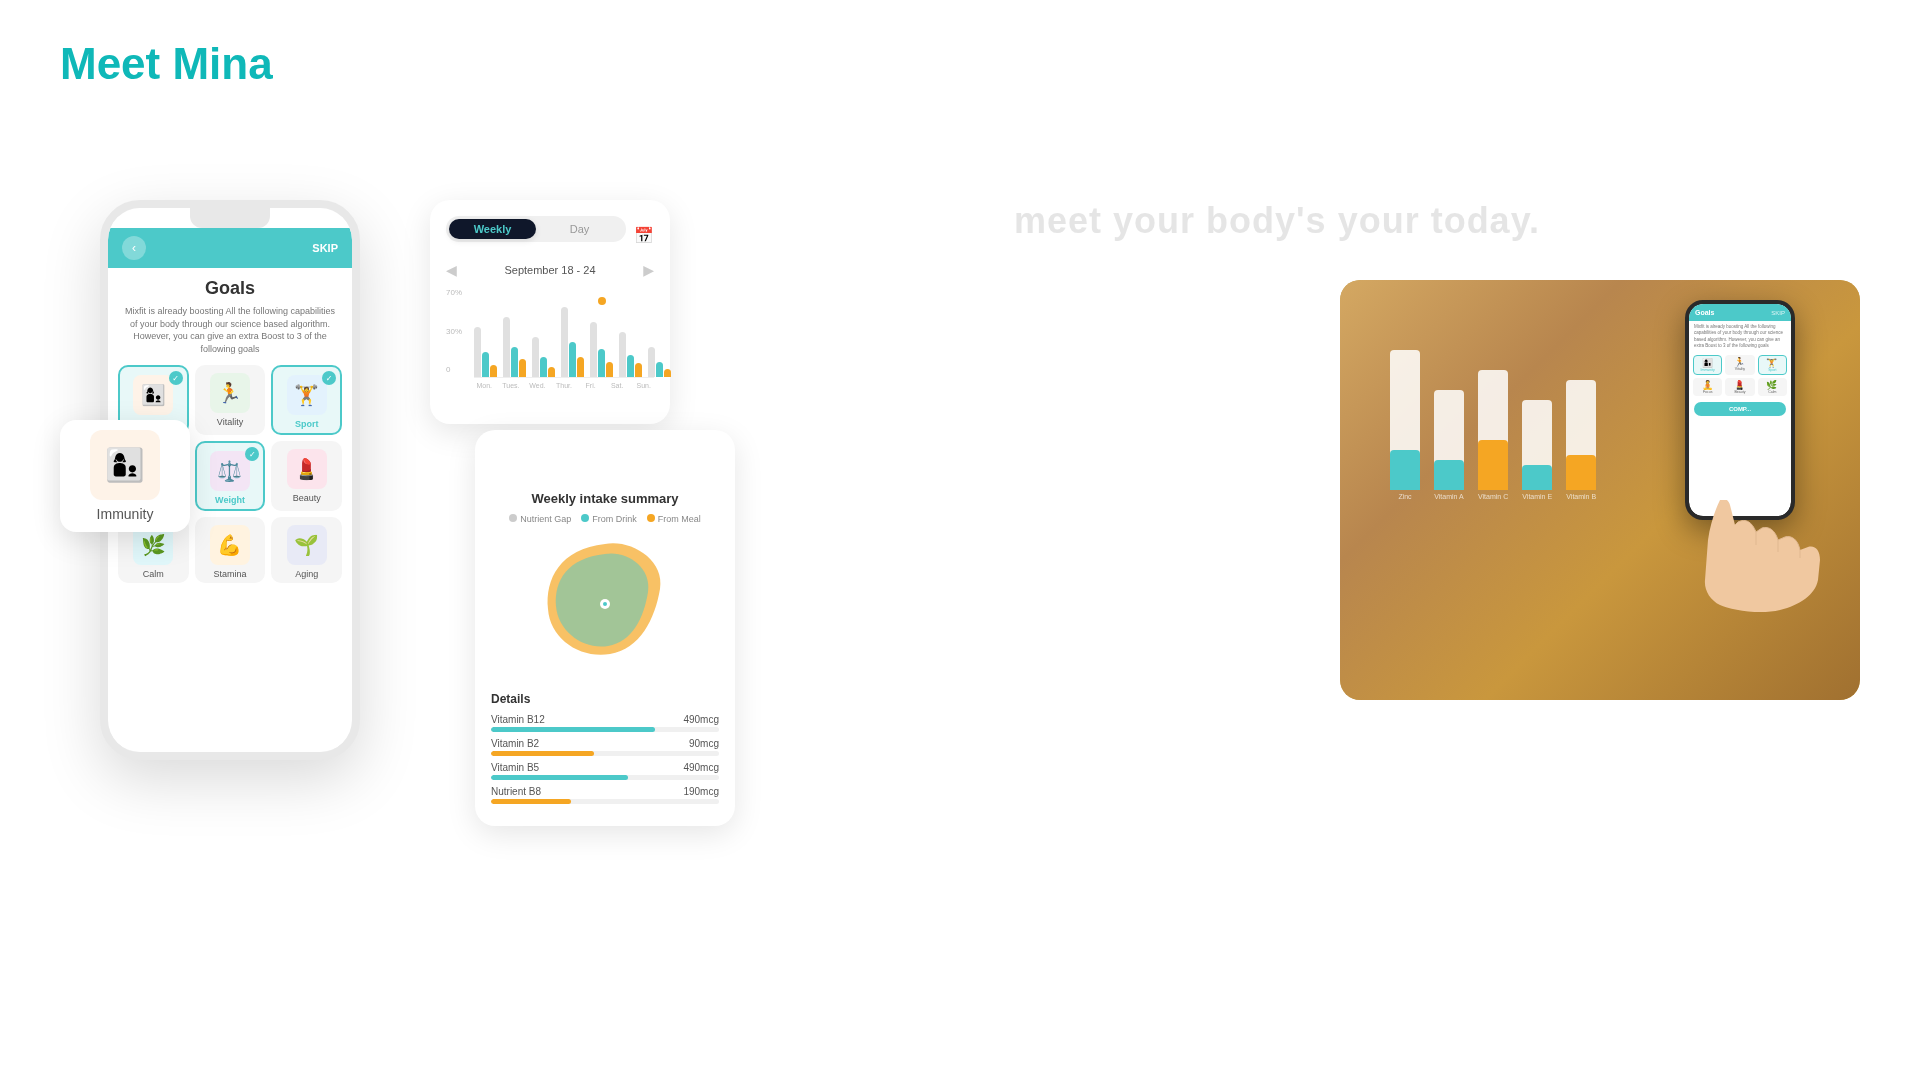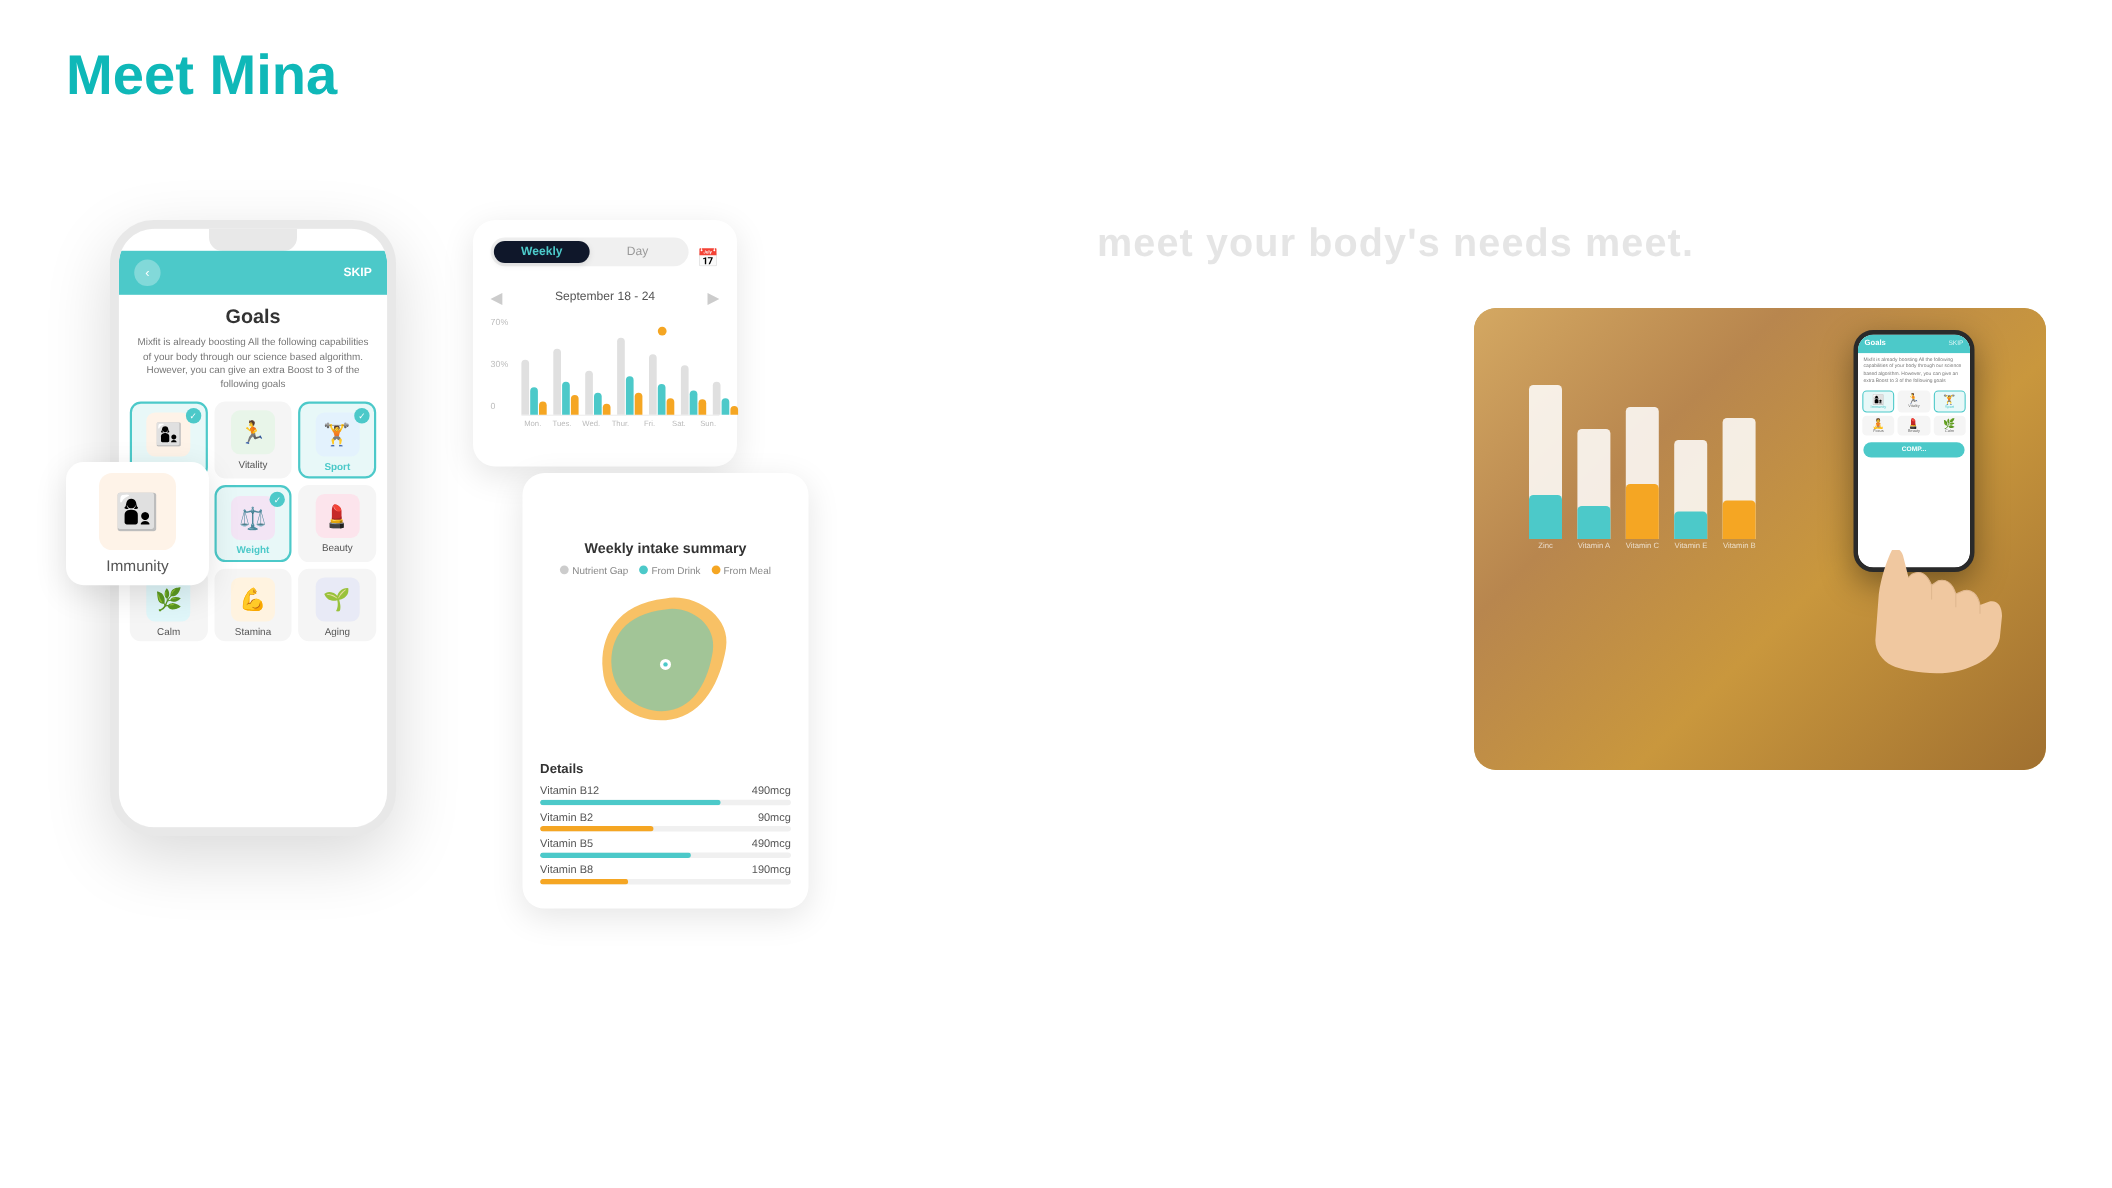--- a/index.html
+++ b/index.html
@@ -19,21 +19,21 @@
       padding: 50px 60px;
     }
 
     
     .header-section {
       position: absolute;
       top: 40px;
       left: 60px;
     }
     .main-title {
-      font-size: 51px;
+      font-size: 44px;
       font-weight: 800;
       color: #0fb8b8;
       line-height: 1.1;
     }
     .subtitle {
       font-size: 18px;
       color: #888;
       margin-top: 12px;
       line-height: 1.6;
       max-width: 680px;
@@ -557,31 +557,31 @@
         <div class="detail-label">
           <span>Vitamin B5</span>
           <span>490mcg</span>
         </div>
         <div class="detail-bar">
             <div class="detail-fill fill-teal" style="width:60%;"></div>
           </div>
       </div>
       <div class="detail-row">
         <div class="detail-label">
-          <span>Vitamin B8</span>
+          <span>Nutrient B8</span>
           <span>190mcg</span>
         </div>
         <div class="detail-bar">
             <div class="detail-fill fill-orange" style="width:35%;"></div>
           </div>
       </div>
     </div>
   </div>
 
-  <div class="watermark-text">meet your body's needs meet.</div>
+  <div class="watermark-text">meet your body's your today.</div>
 
   <div class="right-image">
     <div class="wooden-table">
 
       <div style="position:absolute;top:60px;left:50px;display:flex;align-items:flex-end;gap:14px;height:160px;">
         <div style="display:flex;flex-direction:column;align-items:center;">
           <div style="width:30px;height:140px;background:rgba(255,255,255,0.85);border-radius:4px 4px 0 0;position:relative;">
             <div style="position:absolute;bottom:0;width:100%;height:40px;background:#4cc9c9;border-radius:4px 4px 0 0;"></div>
           </div>
           <div style="font-size:7px;color:rgba(255,255,255,0.7);margin-top:3px;">Zinc</div>

